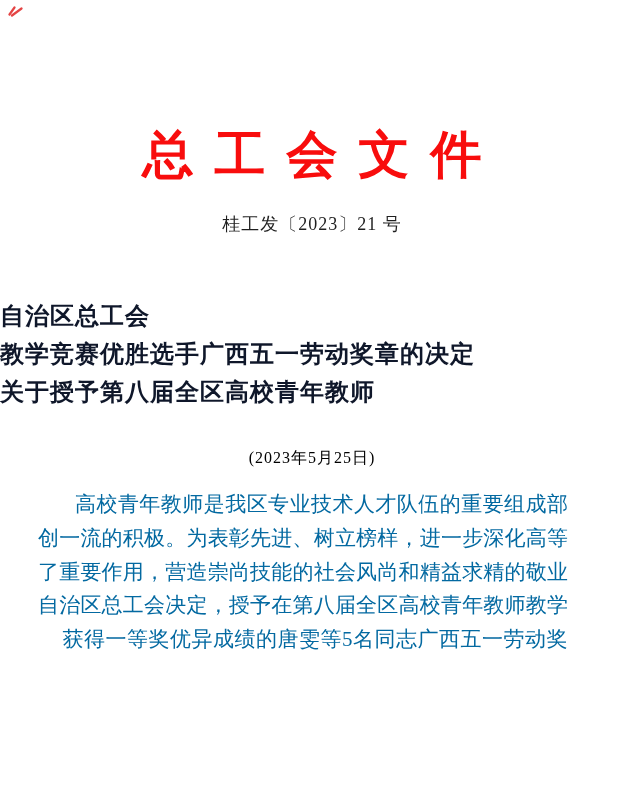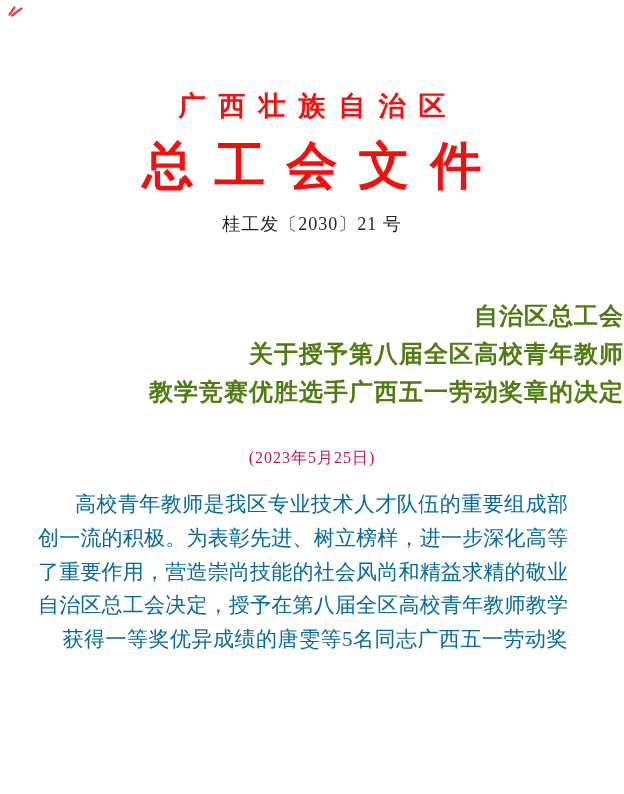--- a/index.html
+++ b/index.html
@@ -26,21 +26,21 @@
     text-align: center;
     color: #f80d0d;
     font-size: 27px;
     font-weight: bold;
     letter-spacing: 13px;
     padding-left: 13px; 
     white-space: nowrap;
   }
   .hdr-org {
     position: absolute;
-    top: 132px;
+    top: 121px;
     left: 0;
     width: 100%;
     text-align: center;
     color: #f80d0d;
     font-size: 51px;
     font-weight: bold;
     letter-spacing: 21px;
     padding-left: 21px;
     white-space: nowrap;
   }
@@ -53,35 +53,35 @@
     color: #1f1f1f;
     font-size: 18px;
     letter-spacing: 1px;
     white-space: nowrap;
   }
   .title-block {
     position: absolute;
     top: 297px;
     left: 0;
     width: 100%;
-    text-align: right;
-    color: #4d7c0f;
+    text-align: left;
+    color: #0f172a;
     font-weight: bold;
     font-size: 24px;
     line-height: 38px;
     letter-spacing: 1px;
     white-space: nowrap;
   }
   .date-line {
     position: absolute;
     top: 448px;
     left: 0;
     width: 100%;
     text-align: center;
-    color: #be185d;
+    color: #000000;
     font-size: 16px;
     letter-spacing: 1px;
     white-space: nowrap;
   }
   .body-text {
     position: absolute;
     top: 488px;
     left: 38px;
     width: 530px;
     color: #0369a1;
@@ -104,30 +104,29 @@
 </style>
 </head>
 <body>
 
 <div class="page">
 
   <svg class="corner-mark" width="16" height="13" viewBox="0 0 16 13">
     <path d="M1.5,9.5 L6.5,2.5 M4,10.5 L13.5,3.5" stroke="#e23030" stroke-width="2.2" fill="none" stroke-linecap="round"></path>
   </svg>
 
-  <div class="hdr-region">广西壮族自治区</div>
 
   <div class="hdr-org">总工会文件</div>
 
-  <div class="doc-no">桂工发〔2030〕21 号</div>
+  <div class="doc-no">桂工发〔2023〕21 号</div>
 
   <div class="title-block">
     <div>自治区总工会</div>
+    <div>教学竞赛优胜选手广西五一劳动奖章的决定</div>
     <div>关于授予第八届全区高校青年教师</div>
-    <div>教学竞赛优胜选手广西五一劳动奖章的决定</div>
   </div>
 
   <div class="date-line">(2023年5月25日)</div>
 
   <div class="body-text">
     <div class="bline indent">高校青年教师是我区专业技术人才队伍的重要组成部分，是</div>
     <div class="bline">创一流的积极。为表彰先进、树立榜样，进一步深化高等教育综合</div>
     <div class="bline">了重要作用，营造崇尚技能的社会风尚和精益求精的敬业风气，</div>
     <div class="bline">自治区总工会决定，授予在第八届全区高校青年教师教学竞赛中</div>
     <div class="bline last">获得一等奖优异成绩的唐雯等5名同志广西五一劳动奖章。</div>

